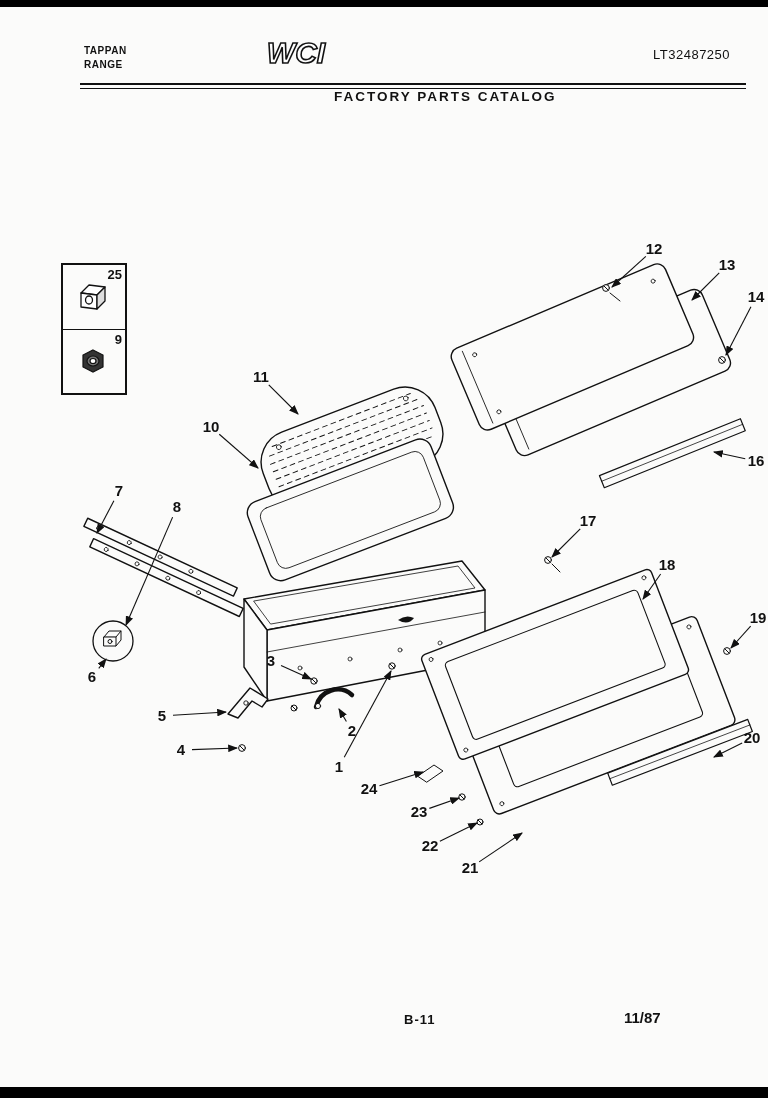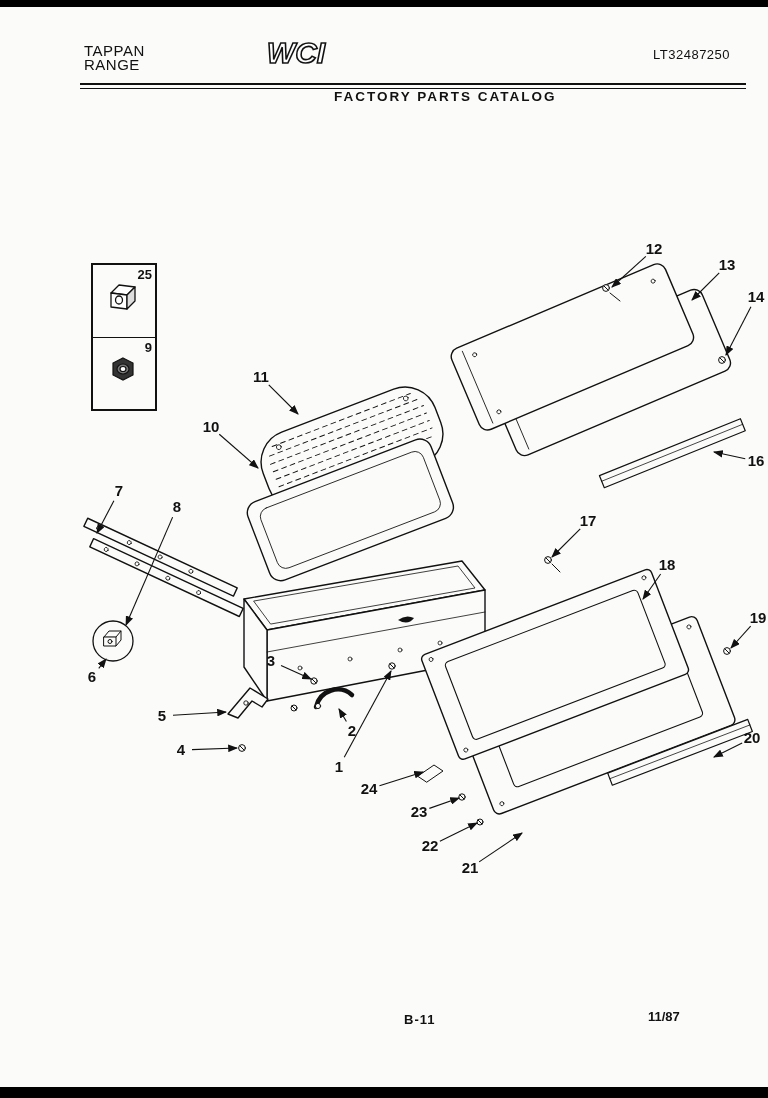--- a/index.html
+++ b/index.html
@@ -3,38 +3,38 @@
 <meta charset="utf-8">
 <style>
   * { margin:0; padding:0; box-sizing:border-box; }
   html,body { width:768px; height:1098px; }
   body { font-family:"Liberation Sans", sans-serif; background:#e9e9e7; }
   .page { position:relative; width:768px; height:1098px; background:#fbfbfa; color:#111; overflow:hidden; }
 
   .bar-top { position:absolute; left:0; top:0; width:768px; height:7px; background:#000; }
   .bar-bottom { position:absolute; left:0; bottom:0; width:768px; height:11px; background:#000; }
 
-  .brand { position:absolute; left:84px; top:44px; font-size:15px; font-weight:normal; line-height:14px; letter-spacing:.5px; }
+  .brand { position:absolute; left:84px; top:44px; font-size:10px; font-weight:bold; line-height:14px; letter-spacing:.5px; }
   .logo-svg { position:absolute; left:260px; top:34px; width:72px; height:38px; }
   .catalog-title { position:absolute; left:334px; top:51px; font-size:13.5px; font-weight:bold; letter-spacing:2px;margin-top:38px; }
   .doc-number { position:absolute; left:653px; top:47px; font-size:13px; font-weight:normal; letter-spacing:.5px; }
   .header-rule { position:absolute; left:80px; top:83px; width:666px; height:6px;
                  border-top:2.5px solid #111; border-bottom:1.5px solid #111; }
 
   .diagram-svg { position:absolute; left:0; top:0; width:768px; height:1098px; }
   .co-num { font-family:"Liberation Sans",sans-serif; font-size:15px; font-weight:bold; fill:#111; text-anchor:middle; }
 
-  .inset-box { position:absolute; left:91px; top:263px; width:66px; height:148px; border:2px solid #111; background:#fbfbfa; }
+  .inset-box { position:absolute; left:61px; top:263px; width:66px; height:132px; border:2px solid #111; background:#fbfbfa; }
   .inset-cell { position:relative; width:100%; height:50%; }
   .inset-cell + .inset-cell { border-top:1.5px solid #111; }
   .inset-num { position:absolute; right:3px; top:2px; font-size:13px; font-weight:bold; }
   .inset-icon { position:absolute; left:10px; top:12px; width:40px; height:40px; }
 
   .footer-page { position:absolute; left:404px; top:1012px; font-size:13px; font-weight:bold; letter-spacing:1px; }
-  .footer-date { position:absolute; left:648px; top:1009px; font-size:13px; font-weight:bold; }
+  .footer-date { position:absolute; left:624px; top:1009px; font-size:15px; font-weight:bold; }
 </style>
 </head>
 <body>
 
 <div class="page">
 
   <div class="bar-top"></div>
 
   <div class="brand">
     <div>TAPPAN</div>

